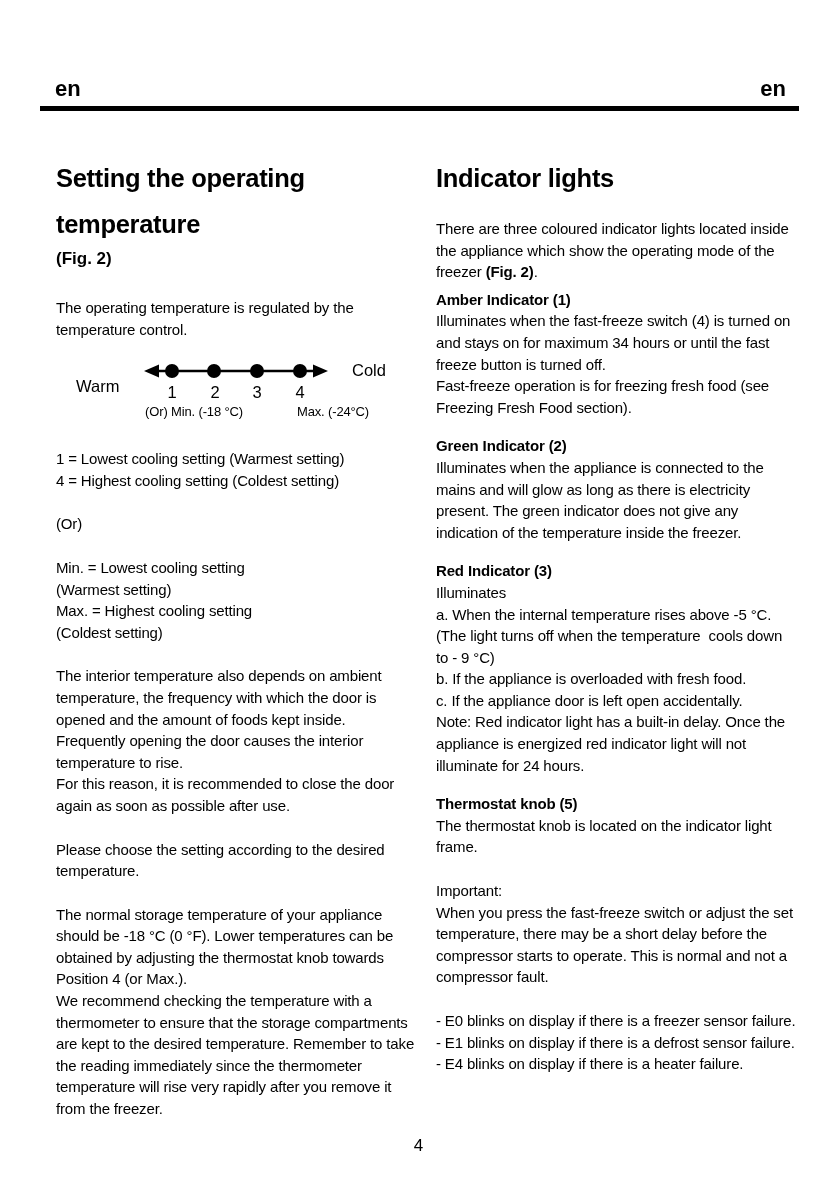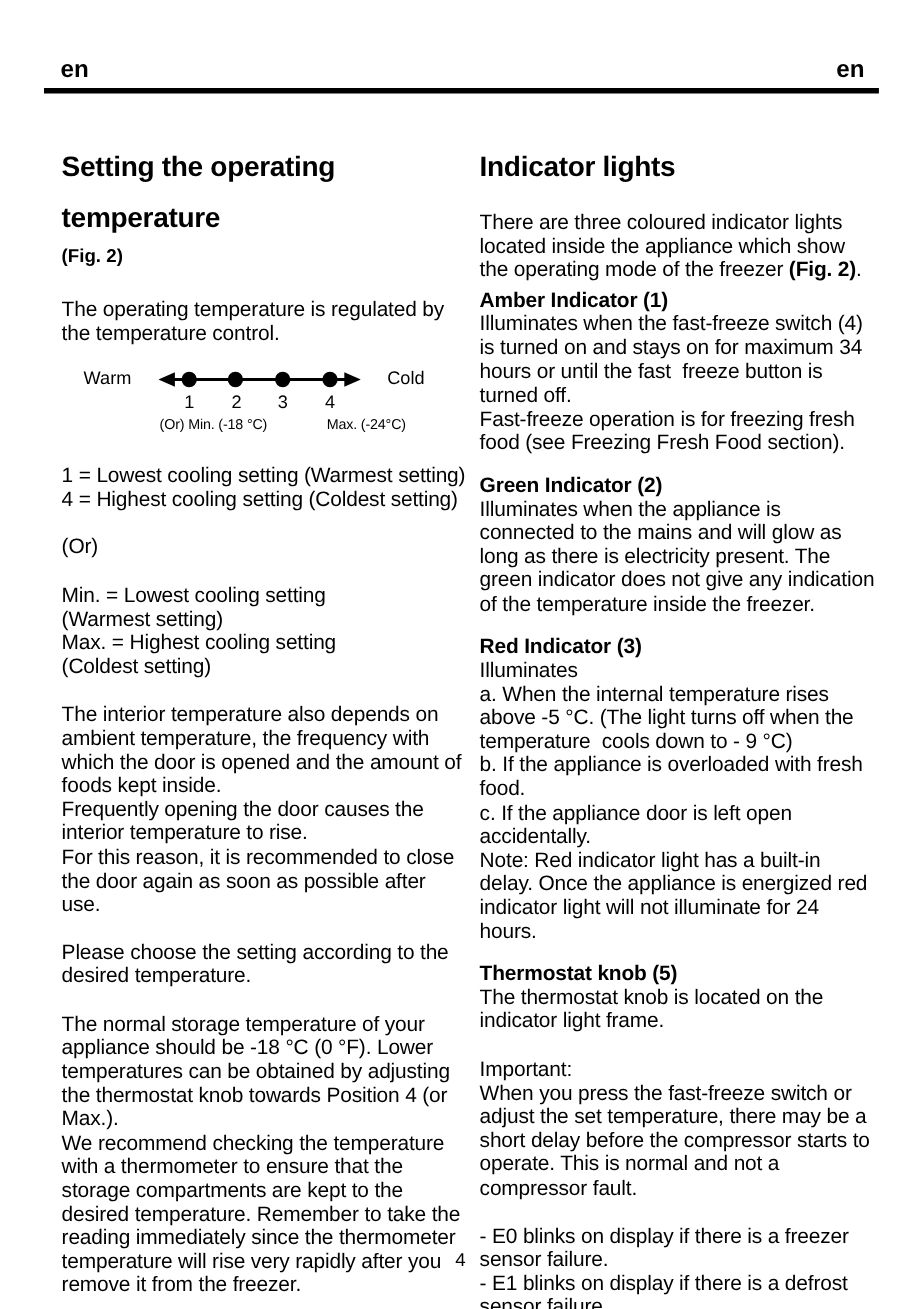--- a/index.html
+++ b/index.html
@@ -12,21 +12,21 @@
     height: 1190px;
     color: #000000;
     font-family: "Liberation Sans", "DejaVu Sans", sans-serif;
     overflow: hidden;
   }
   .page {
     position: relative;
     width: 837px;
     height: 1114px;
     box-sizing: border-box;
-    padding: 50px 40px 0 56px;
+    padding: 76px 40px 0 56px;
   }
   
   .page-header {
     display: flex;
     justify-content: space-between;
     align-items: flex-end;
     font-weight: bold;
     font-size: 22px;
     line-height: 26px;
     border-bottom: 5px solid #000;
@@ -50,39 +50,39 @@
     font-weight: bold;
     letter-spacing: -0.3px;
   }
   .fig-ref {
     font-size: 17px;
     font-weight: bold;
     line-height: 21px;
     margin-top: 1px;
   }
   .body-text {
-    font-size: 19px;
+    font-size: 15px;
     line-height: 21.6px;
     letter-spacing: -0.15px;
     white-space: pre-wrap;
   }
   .bold { font-weight: bold; }
   .mt14 { margin-top: 28px; }
   .mt17 { margin-top: 17px; }
   .mt18 { margin-top: 6px; }
   .mt22 { margin-top: 22px; }
 
   
   .dial-diagram {
     position: relative;
     height: 66px;
     margin-top: 20px;
     font-size: 16.5px;
   }
-  .dial-warm { position: absolute; left: 20px;  top: 1px; }
+  .dial-warm { position: absolute; left: 20px;  top: 17px; }
   .dial-cold { position: absolute; left: 296px; top: 1px; }
   .dial-arrow-svg { position: absolute; left: 88px; top: 2px; }
   .dial-number {
     position: absolute;
     top: 23px;
     transform: translateX(-50%);
     font-size: 16.5px;
   }
   .dial-note {
     position: absolute;

